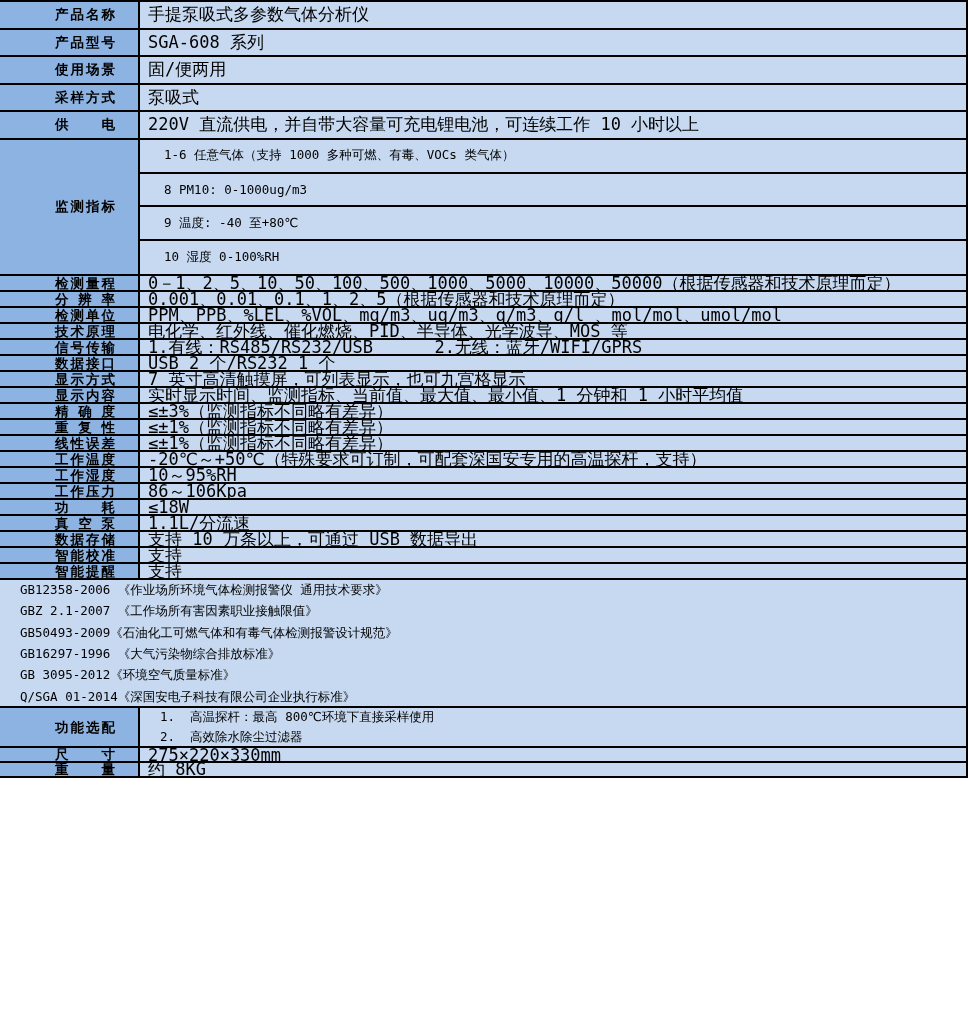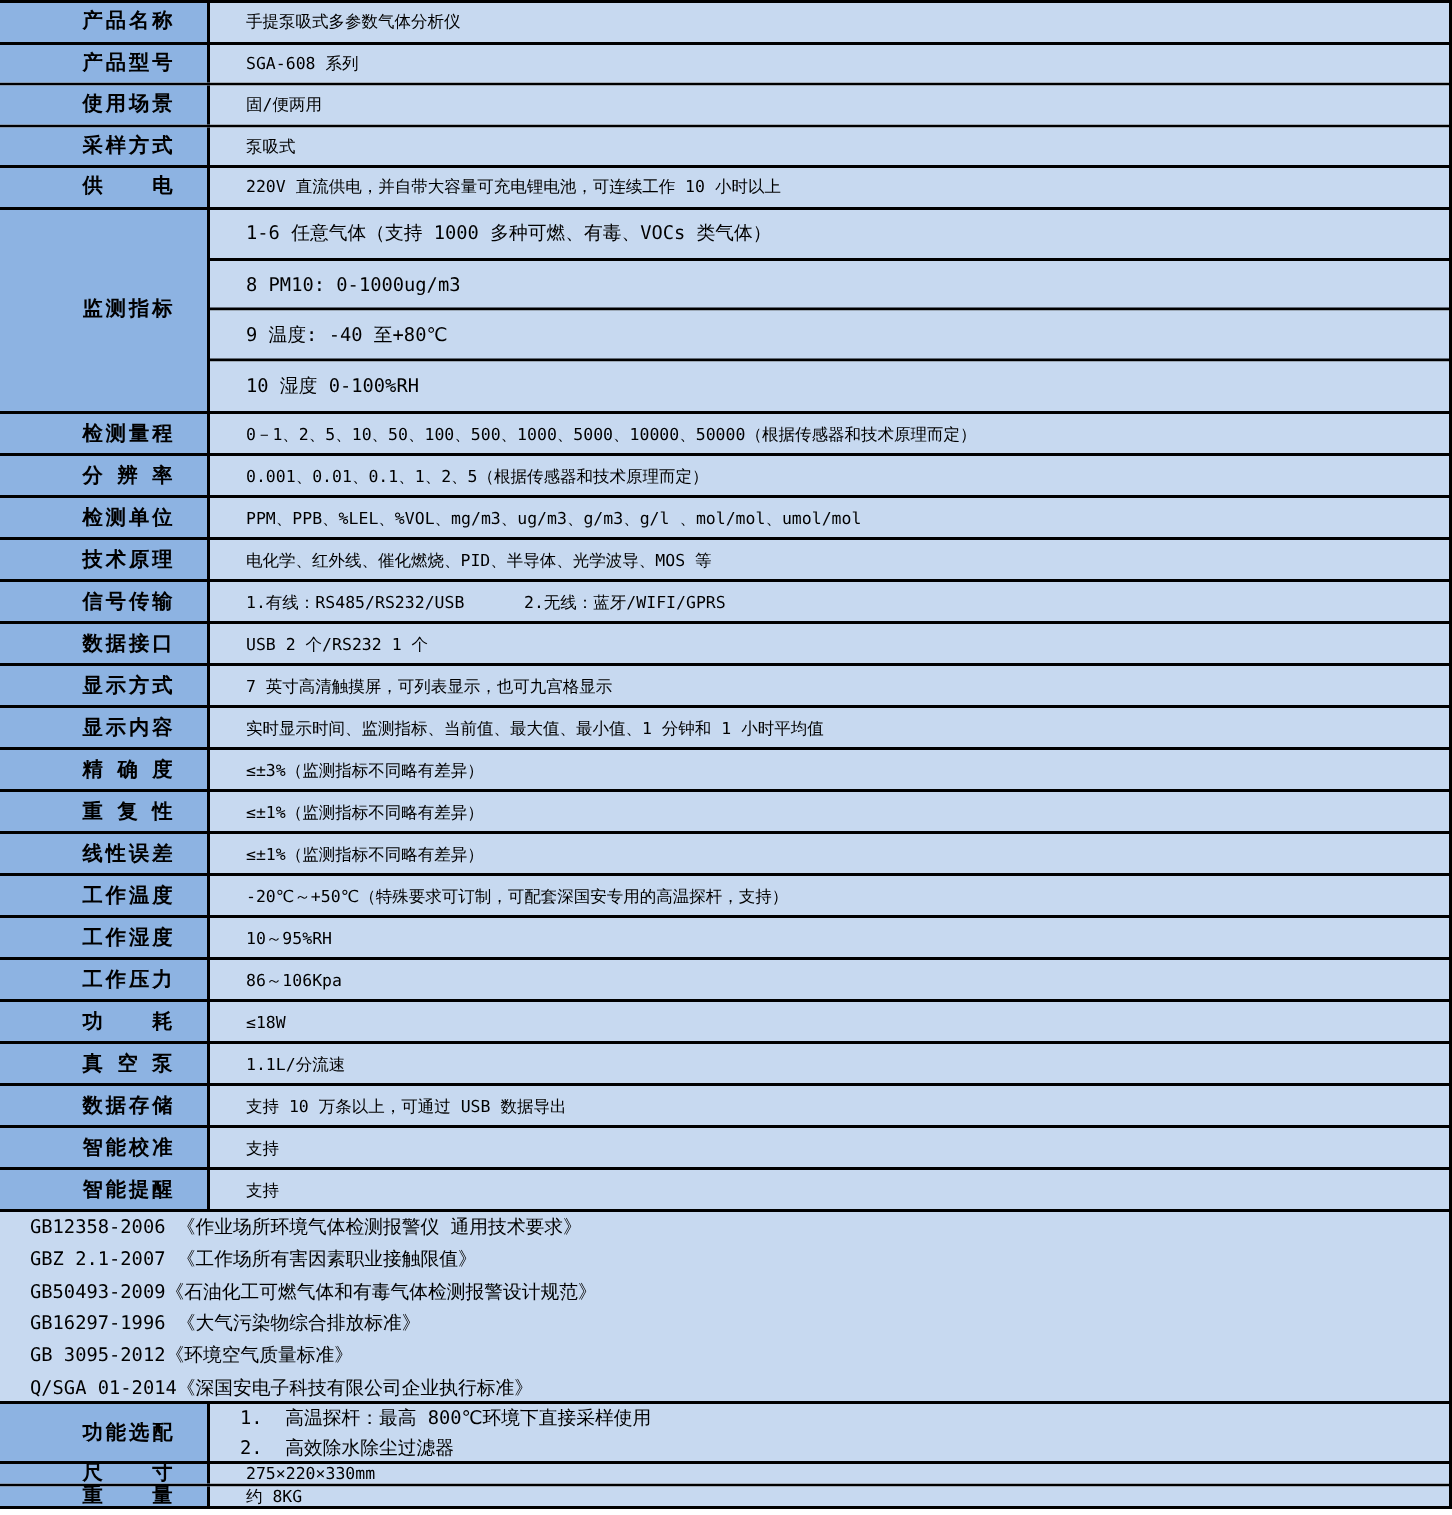--- a/index.html
+++ b/index.html
@@ -8,21 +8,21 @@
     width:968px;
     box-sizing:border-box;
     border-top:2px solid #000;
     border-right:2px solid #000;
   }
   .row{
     display:flex;
     box-sizing:border-box;
     border-bottom:2px solid #000;
   }
-  .h-std{height:28px;}
+  .h-std{height:16px;}
   .h-first{height:27.5px;}
   .h-monitor{height:136.5px;}
   .h-ref{height:128px;}
   .h-opt{height:40px;}
   .h-dim{height:15px;}
   .label-cell{
     width:140px;
     flex:0 0 140px;
     box-sizing:border-box;
     background:#8db3e2;
@@ -40,23 +40,23 @@
     text-align-last:justify;
     line-height:1.1;
     margin-left:32px;
   }
   .value-cell{
     flex:1 1 auto;
     box-sizing:border-box;
     background:#c7d9f0;
     display:flex;
     align-items:center;
-    padding-left:24px;
+    padding-left:8px;
     font-family:"DejaVu Sans Mono","DejaVu Sans",monospace;
-    font-size:11px;
+    font-size:17px;
     white-space:pre-wrap;
     text-align:center;
   }
   .value-stack{
     flex:1 1 auto;
     display:flex;
     flex-direction:column;
   }
   .value-stack .sub{
     flex:1 1 auto;

